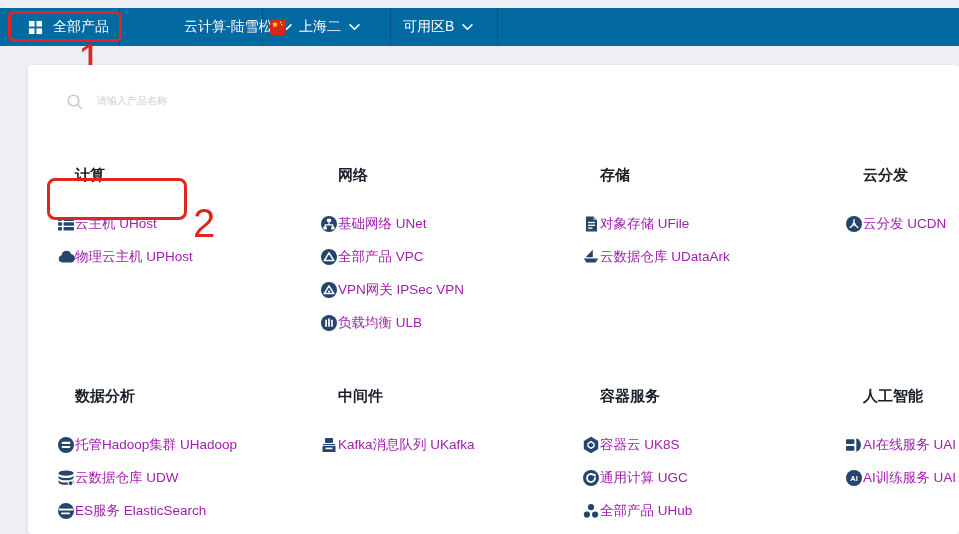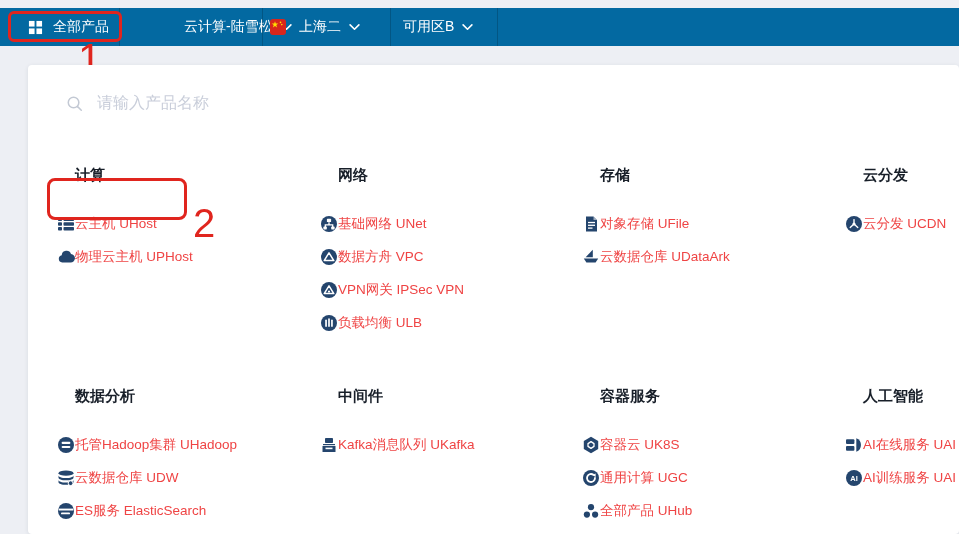--- a/index.html
+++ b/index.html
@@ -38,41 +38,41 @@
   .panel{
     position:absolute;left:28px;top:65px;width:931px;height:469px;
     background:#FFFFFF;border-radius:4px;
     box-shadow:0 1px 4px rgba(31,45,61,0.10);
   }
   .searchrow{
     position:absolute;left:38px;top:28px;display:flex;align-items:center;
   }
   .searchrow .mag{display:inline-flex;margin-right:12px;}
   .search-input{
-    border:none;outline:none;font-size:16px;width:300px;
-    font-family:Liberation Serif, serif;color:#333;background:transparent;
+    border:none;outline:none;font-size:10px;width:300px;
+    font-family:Liberation Mono, monospace;color:#333;background:transparent;
   }
   .search-input::placeholder{color:#C9CEDA;}
   
   .section{position:absolute;width:250px;}
   .section h3{
     margin:18px;font-size:15px;font-weight:bold;color:#181F29;
     line-height:20px;
   }
   .section ul{list-style:none;margin:22px 0 0 0;padding:0;}
   .section li{
     height:33px;display:flex;align-items:center;cursor:pointer;
   }
   .pic{
     width:18px;height:18px;display:inline-flex;flex:0 0 18px;
     margin-right:0;color:#b91c1c;
   }
   .pic svg{width:18px;height:18px;display:block;}
   .plabel{
-    font-size:13.5px;color:#ef4444;white-space:nowrap;
+    font-size:13.5px;color:#a21caf;white-space:nowrap;
   }
 </style>
 </head>
 <body>
 
 <div class="topbar">
 
   <div class="nav-item" style="left:28px;">
     <span class="grid-ic">
       <svg width="15" height="15" viewBox="0 0 16 16">
@@ -191,21 +191,21 @@
             </span>
             <span class="plabel">基础网络 UNet</span>
           </li>
           <li>
             <span class="pic">
               <svg viewBox="0 0 18 18">
                 <circle cx="9" cy="9" r="8" fill="#24456D"></circle>
                 <path d="M9 4.8 L13.8 12.6 H4.2 Z" fill="none" stroke="#fff" stroke-width="1.5" stroke-linejoin="round"></path>
               </svg>
             </span>
-            <span class="plabel">数据方舟 VPC</span>
+            <span class="plabel">全部产品 VPC</span>
           </li>
           <li>
             <span class="pic">
               <svg viewBox="0 0 18 18">
                 <circle cx="9" cy="9" r="8" fill="#24456D"></circle>
                 <path d="M9 4.8 L13.8 12.6 H4.2 Z" fill="none" stroke="#fff" stroke-width="1.5" stroke-linejoin="round"></path>
                 <circle cx="9" cy="10.6" r="1.1" fill="#fff"></circle>
               </svg>
             </span>
             <span class="plabel">VPN网关 IPSec VPN</span>

